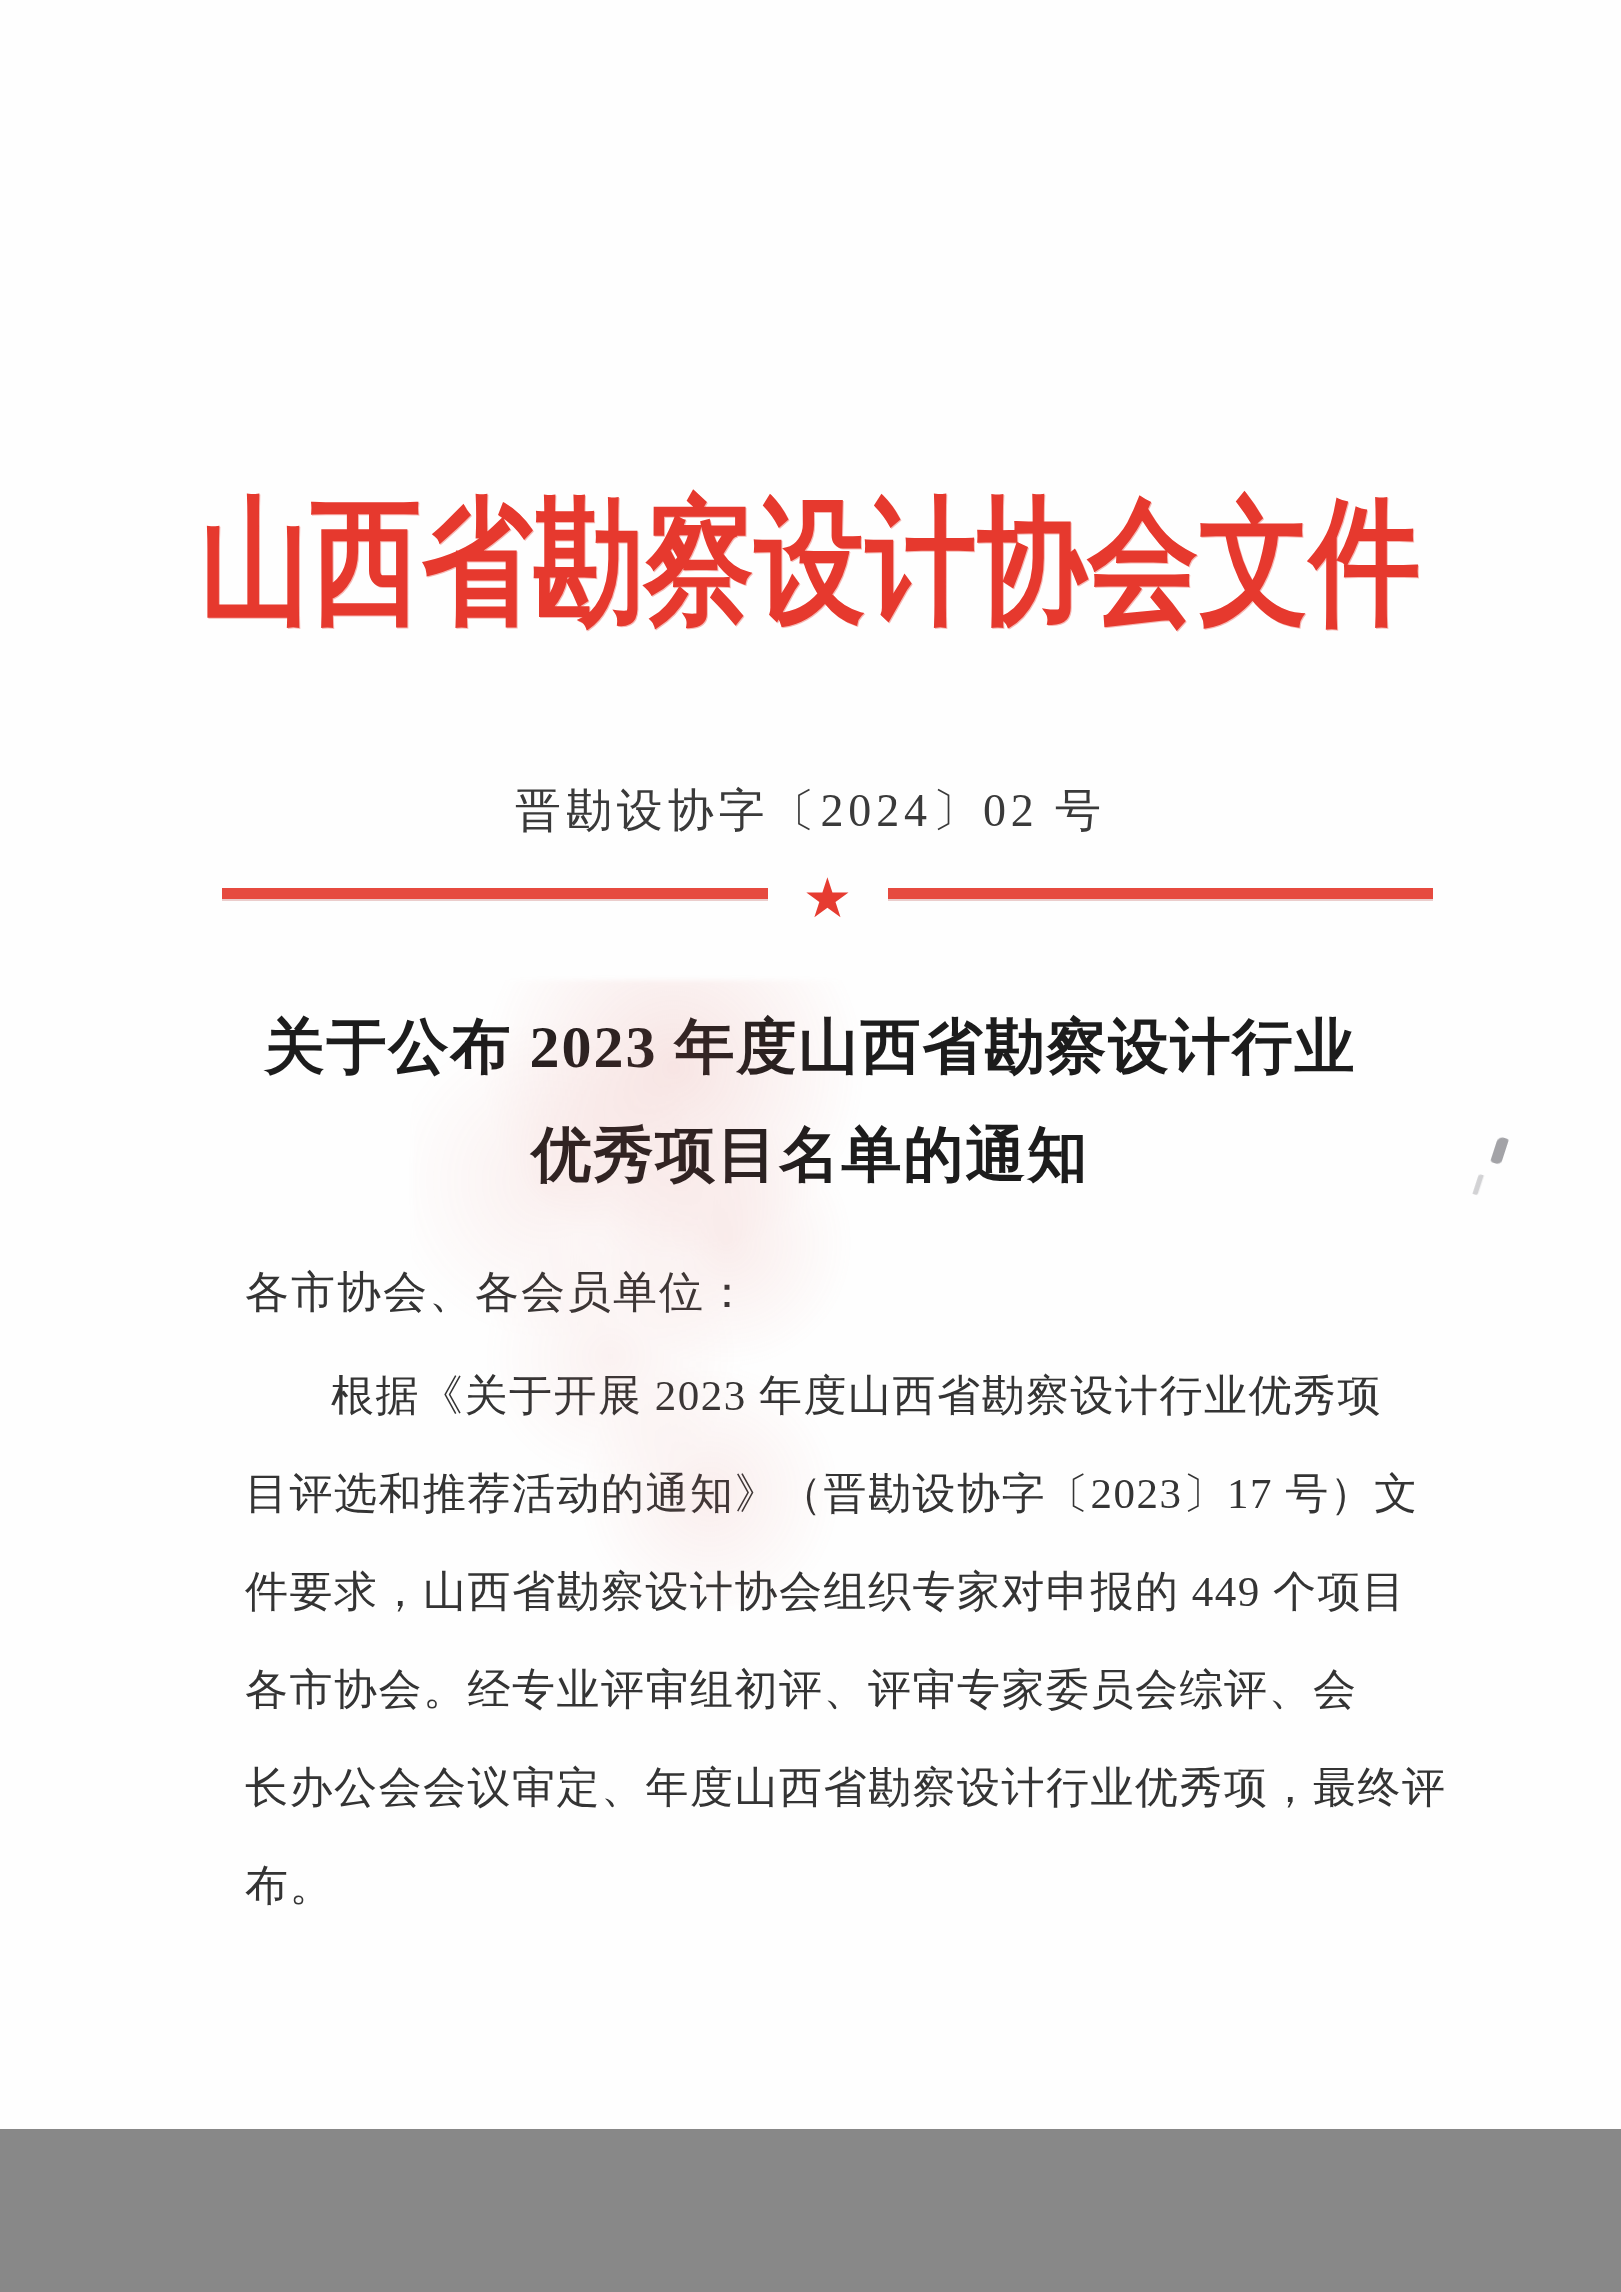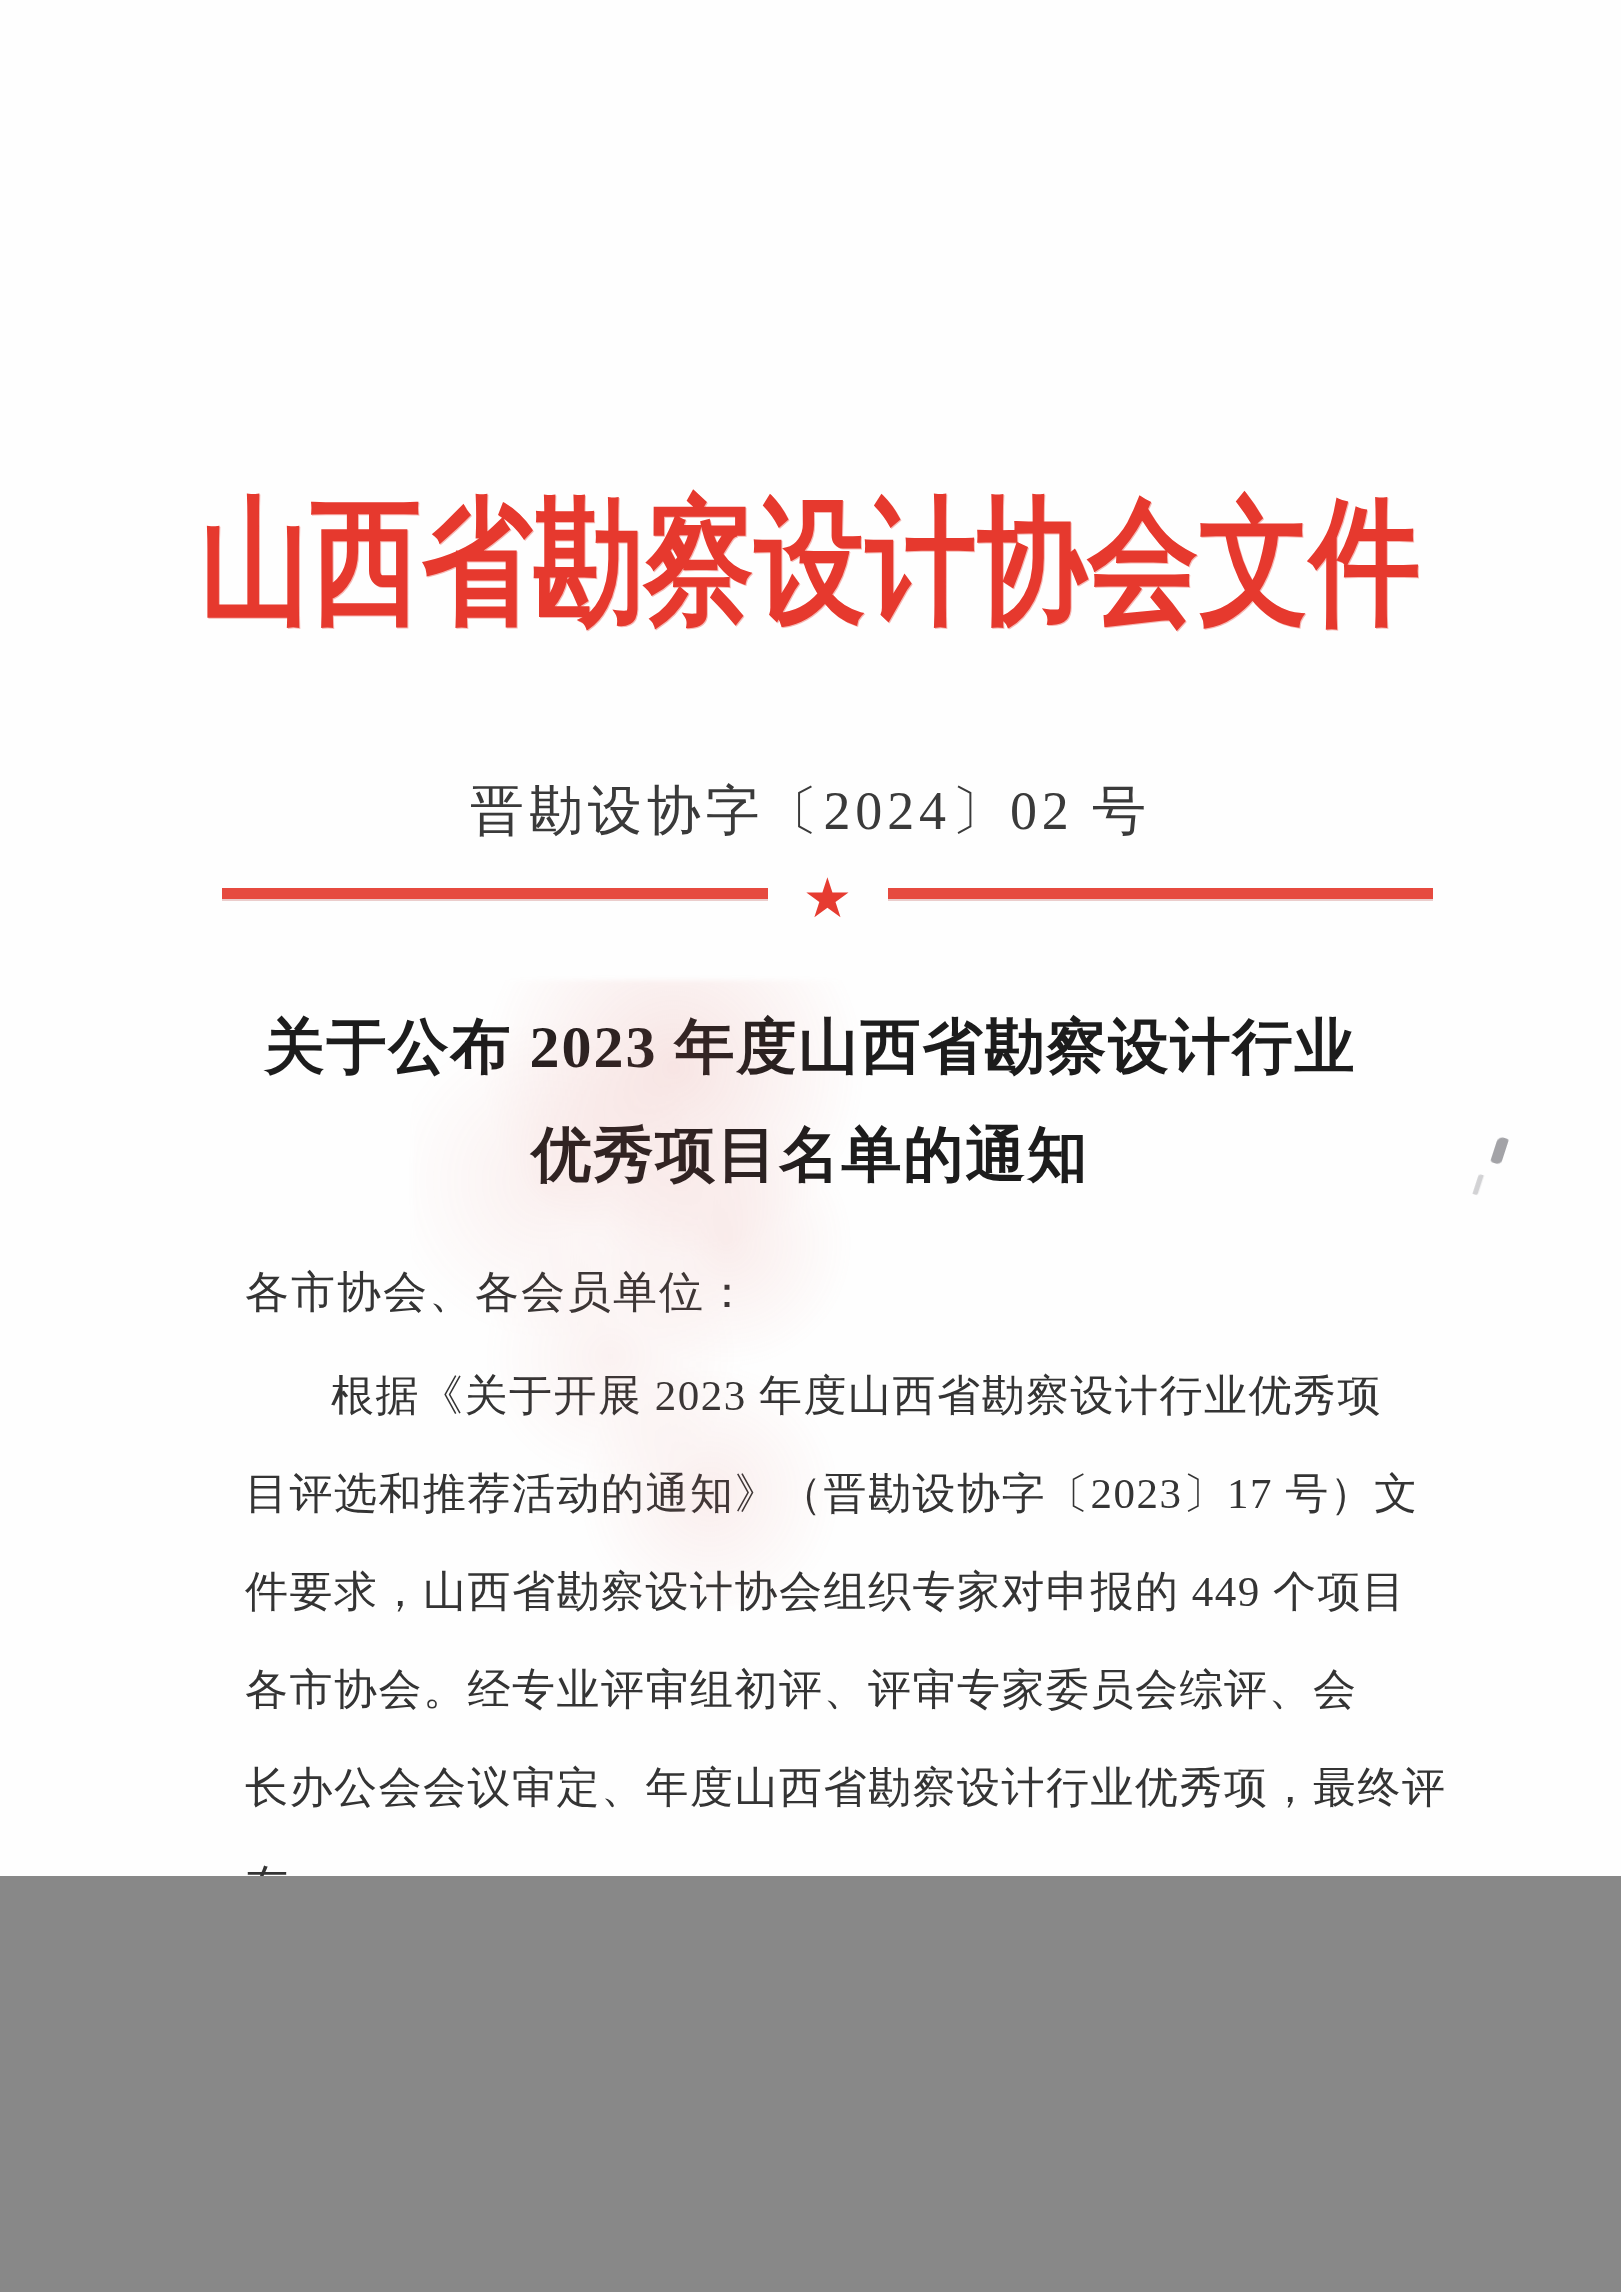--- a/index.html
+++ b/index.html
@@ -1,19 +1,19 @@
 <!DOCTYPE html>
 <html><head>
 <meta charset="utf-8">
 <style>
   html, body { margin: 0; padding: 0; background: #888; }
   .page {
     position: relative;
     width: 1621px;
-    height: 1876px;
+    height: 2129px;
     margin: 0 auto;
     background: #fefefe;
     overflow: hidden;
     box-sizing: border-box;
     padding-top: 490px;
     font-family: "Liberation Serif", "DejaVu Serif", serif;
   }
 
   
   .org-title {
@@ -27,21 +27,21 @@
     transform: scaleY(1.25);
     transform-origin: 50% 50%;
     white-space: nowrap;
     text-shadow: 1px 1px 0 rgba(230,57,46,0.35);
   }
 
   
   .doc-number {
     margin-top: 147px;
     text-align: center;
-    font-size: 54px;
+    font-size: 46px;
     line-height: 54px;
     color: #3a3a3a;
     letter-spacing: 4.9px;
     white-space: nowrap;
   }
 
   
   .divider {
     margin: 34px 0 0 222px;
     width: 1211px;

